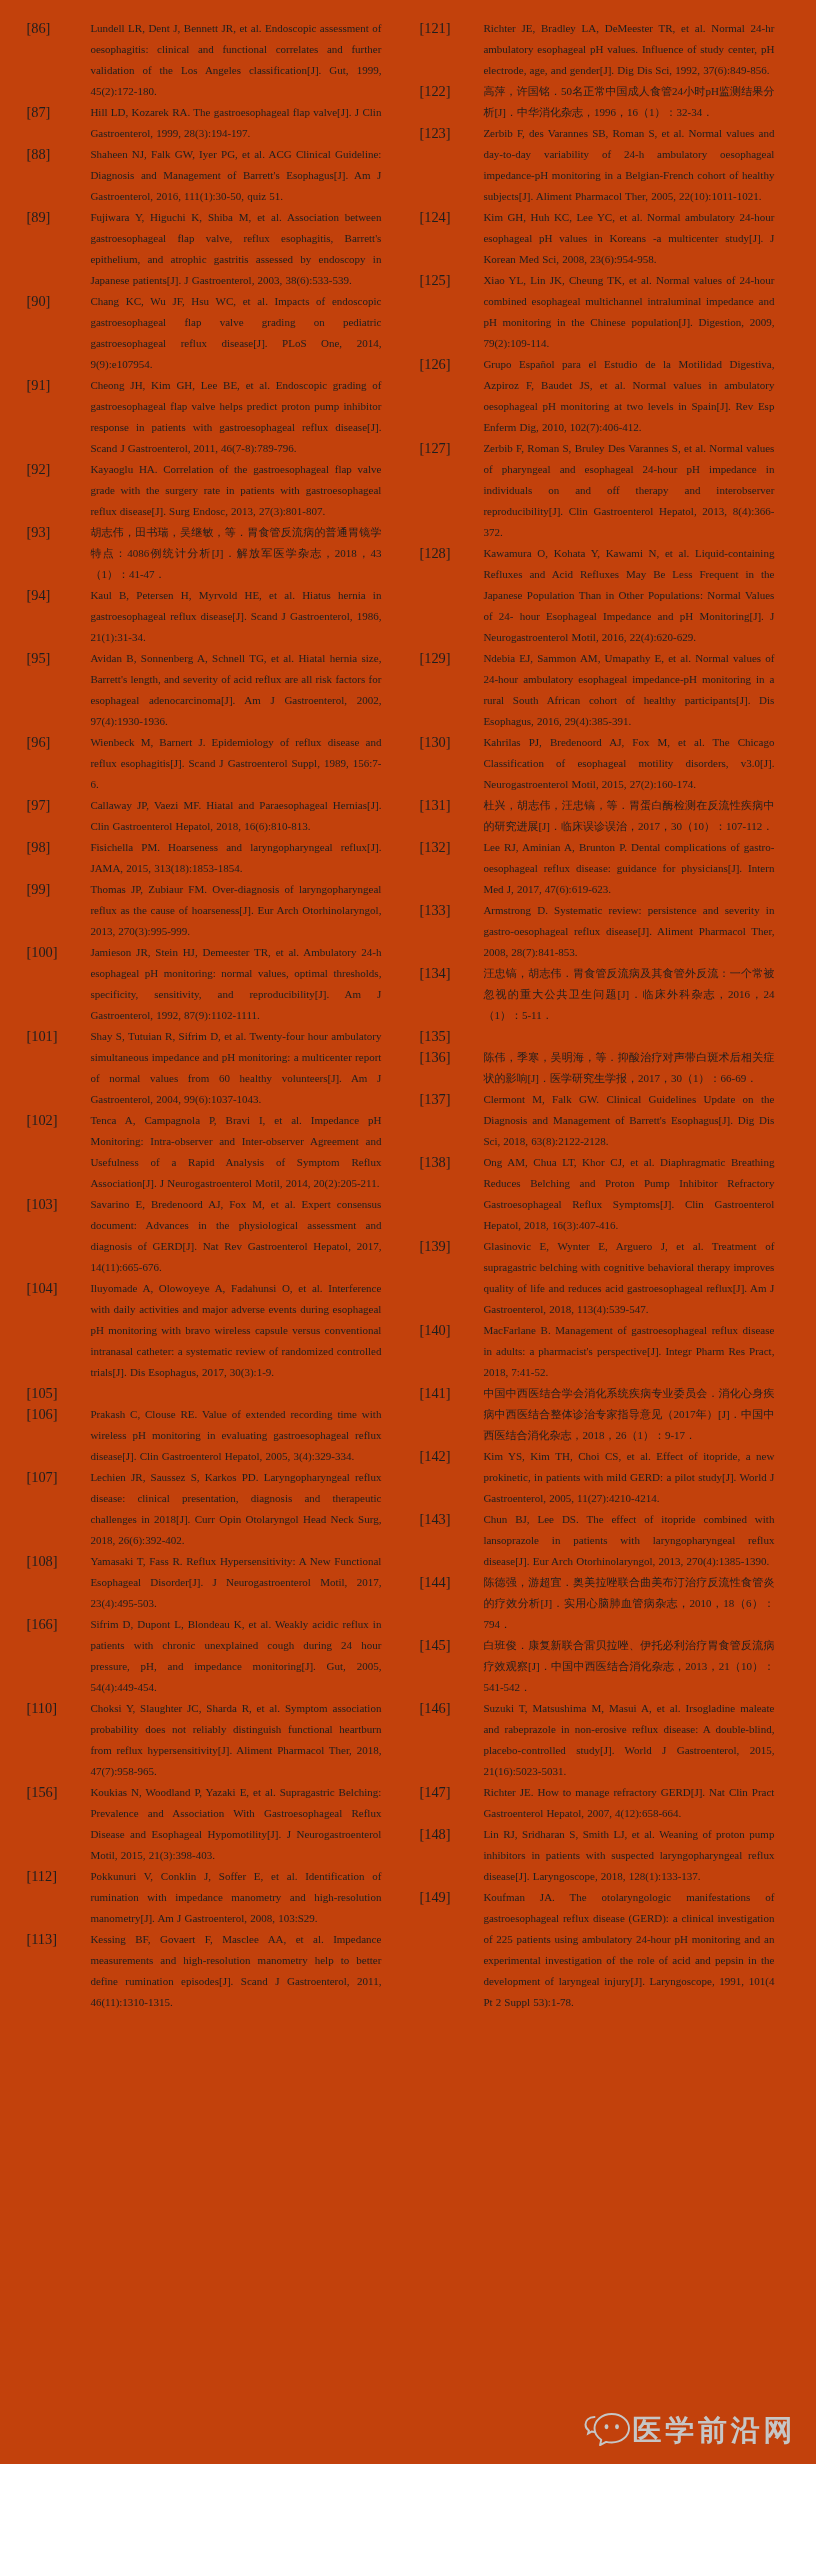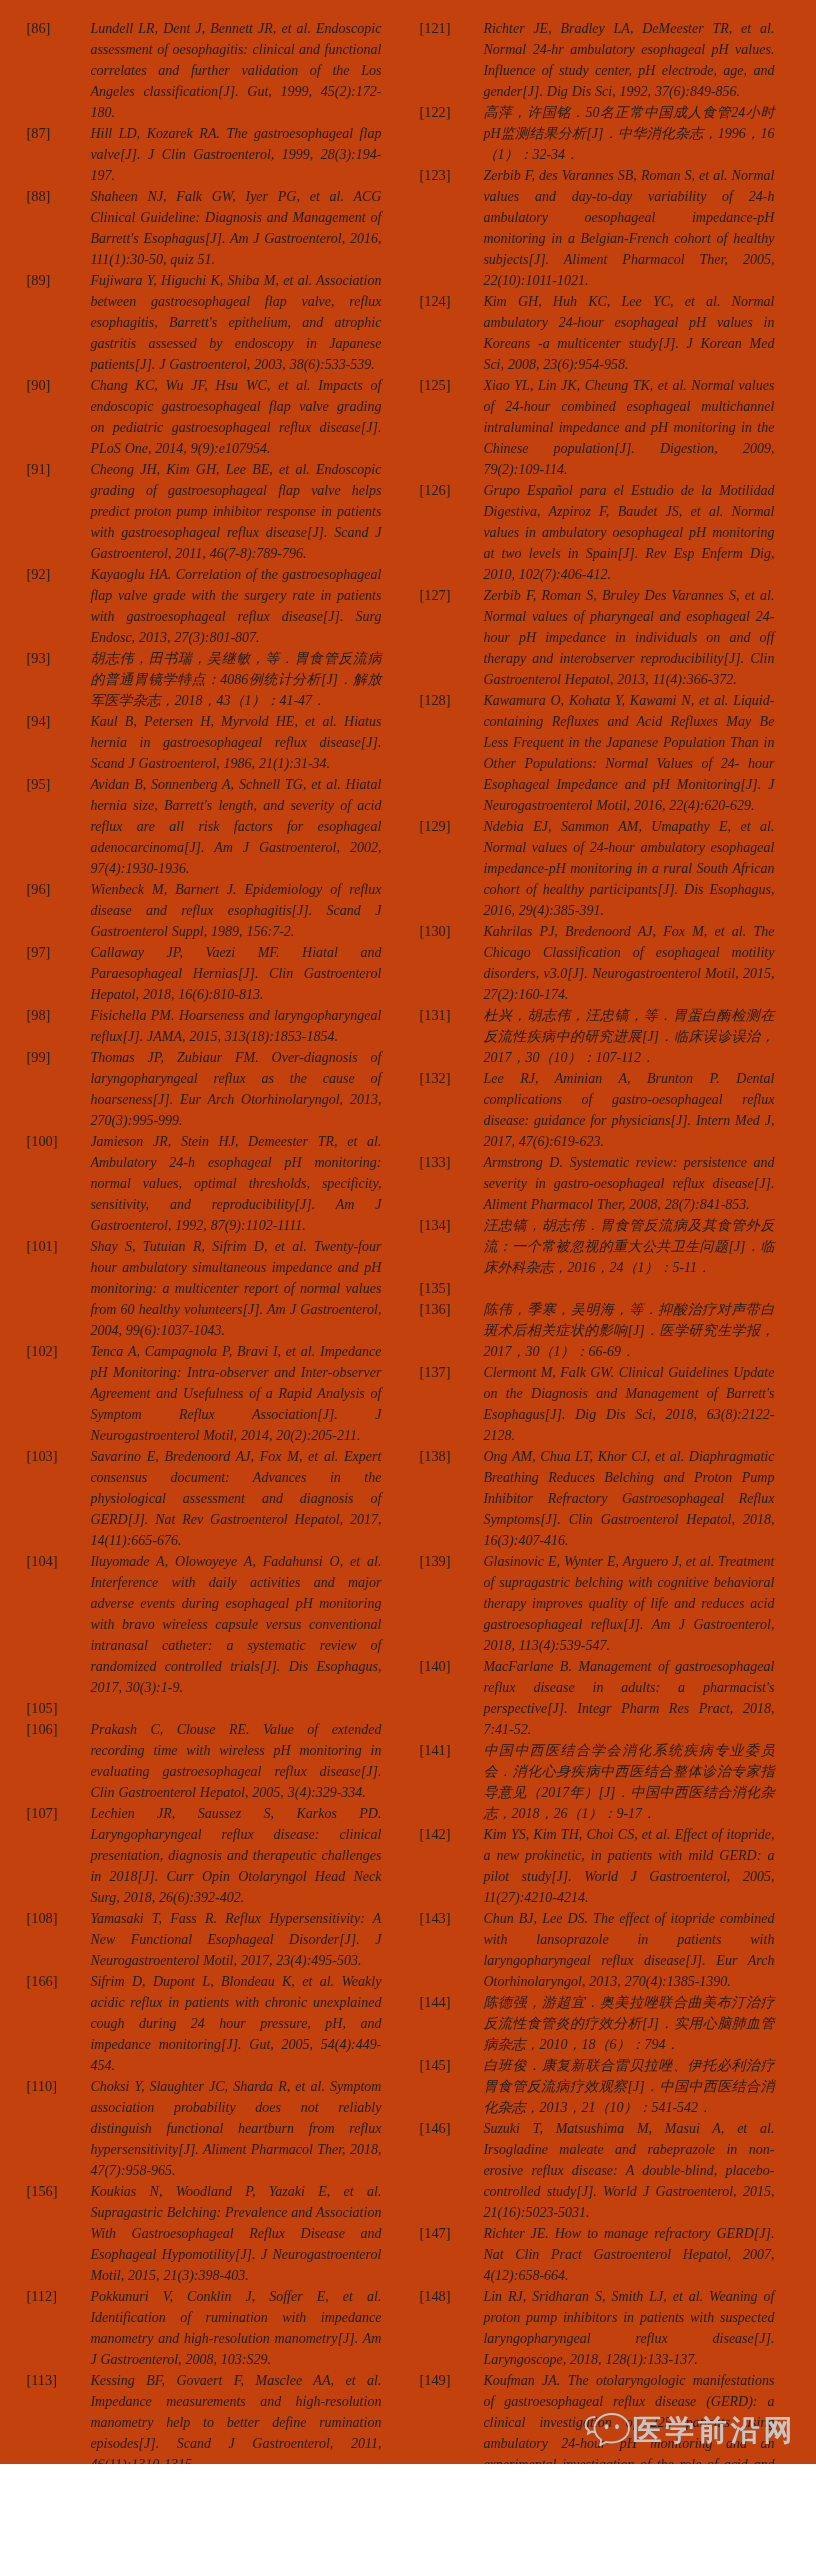--- a/index.html
+++ b/index.html
@@ -30,26 +30,25 @@
     align-items: flex-start;
   }
   .ref-num {
     flex: 0 0 64px;
     font-size: 14.4px;
     line-height: 21px;
     white-space: nowrap;
   }
   .ref-text {
     flex: 1;
-    font-size: 14px;
+    font-size: 11px;
     line-height: 21px;
     text-align: justify;
     text-justify: inter-word;
     word-spacing: 0.4px;
-    font-style: italic;
   }
   .watermark {
     position: absolute;
     right: 19.6px;
     bottom: 13.6px;
     display: flex;
     align-items: center;
     pointer-events: none;
   }
   .wm-logo {
@@ -108,21 +107,21 @@
         <div class="ref">
           <span class="ref-num">[94]</span>
           <span class="ref-text">Kaul B, Petersen H, Myrvold HE, et al. Hiatus hernia in gastroesophageal reflux disease[J]. Scand J Gastroenterol, 1986, 21(1):31-34.</span>
         </div>
         <div class="ref">
           <span class="ref-num">[95]</span>
           <span class="ref-text">Avidan B, Sonnenberg A, Schnell TG, et al. Hiatal hernia size, Barrett's length, and severity of acid reflux are all risk factors for esophageal adenocarcinoma[J]. Am J Gastroenterol, 2002, 97(4):1930-1936.</span>
         </div>
         <div class="ref">
           <span class="ref-num">[96]</span>
-          <span class="ref-text">Wienbeck M, Barnert J. Epidemiology of reflux disease and reflux esophagitis[J]. Scand J Gastroenterol Suppl, 1989, 156:7-2.</span>
+          <span class="ref-text">Wienbeck M, Barnert J. Epidemiology of reflux disease and reflux esophagitis[J]. Scand J Gastroenterol Suppl, 1989, 156:7-6.</span>
         </div>
         <div class="ref">
           <span class="ref-num">[97]</span>
           <span class="ref-text">Callaway JP, Vaezi MF. Hiatal and Paraesophageal Hernias[J]. Clin Gastroenterol Hepatol, 2018, 16(6):810-813.</span>
         </div>
         <div class="ref">
           <span class="ref-num">[98]</span>
           <span class="ref-text">Fisichella PM. Hoarseness and laryngopharyngeal reflux[J]. JAMA, 2015, 313(18):1853-1854.</span>
         </div>
         <div class="ref">
@@ -205,21 +204,21 @@
         <div class="ref">
           <span class="ref-num">[125]</span>
           <span class="ref-text">Xiao YL, Lin JK, Cheung TK, et al. Normal values of 24-hour combined esophageal multichannel intraluminal impedance and pH monitoring in the Chinese population[J]. Digestion, 2009, 79(2):109-114.</span>
         </div>
         <div class="ref">
           <span class="ref-num">[126]</span>
           <span class="ref-text">Grupo Español para el Estudio de la Motilidad Digestiva, Azpiroz F, Baudet JS, et al. Normal values in ambulatory oesophageal pH monitoring at two levels in Spain[J]. Rev Esp Enferm Dig, 2010, 102(7):406-412.</span>
         </div>
         <div class="ref">
           <span class="ref-num">[127]</span>
-          <span class="ref-text">Zerbib F, Roman S, Bruley Des Varannes S, et al. Normal values of pharyngeal and esophageal 24-hour pH impedance in individuals on and off therapy and interobserver reproducibility[J]. Clin Gastroenterol Hepatol, 2013, 11(4):366-372.</span>
+          <span class="ref-text">Zerbib F, Roman S, Bruley Des Varannes S, et al. Normal values of pharyngeal and esophageal 24-hour pH impedance in individuals on and off therapy and interobserver reproducibility[J]. Clin Gastroenterol Hepatol, 2013, 8(4):366-372.</span>
         </div>
         <div class="ref">
           <span class="ref-num">[128]</span>
           <span class="ref-text">Kawamura O, Kohata Y, Kawami N, et al. Liquid-containing Refluxes and Acid Refluxes May Be Less Frequent in the Japanese Population Than in Other Populations: Normal Values of 24- hour Esophageal Impedance and pH Monitoring[J]. J Neurogastroenterol Motil, 2016, 22(4):620-629.</span>
         </div>
         <div class="ref">
           <span class="ref-num">[129]</span>
           <span class="ref-text">Ndebia EJ, Sammon AM, Umapathy E, et al. Normal values of 24-hour ambulatory esophageal impedance-pH monitoring in a rural South African cohort of healthy participants[J]. Dis Esophagus, 2016, 29(4):385-391.</span>
         </div>
         <div class="ref">

